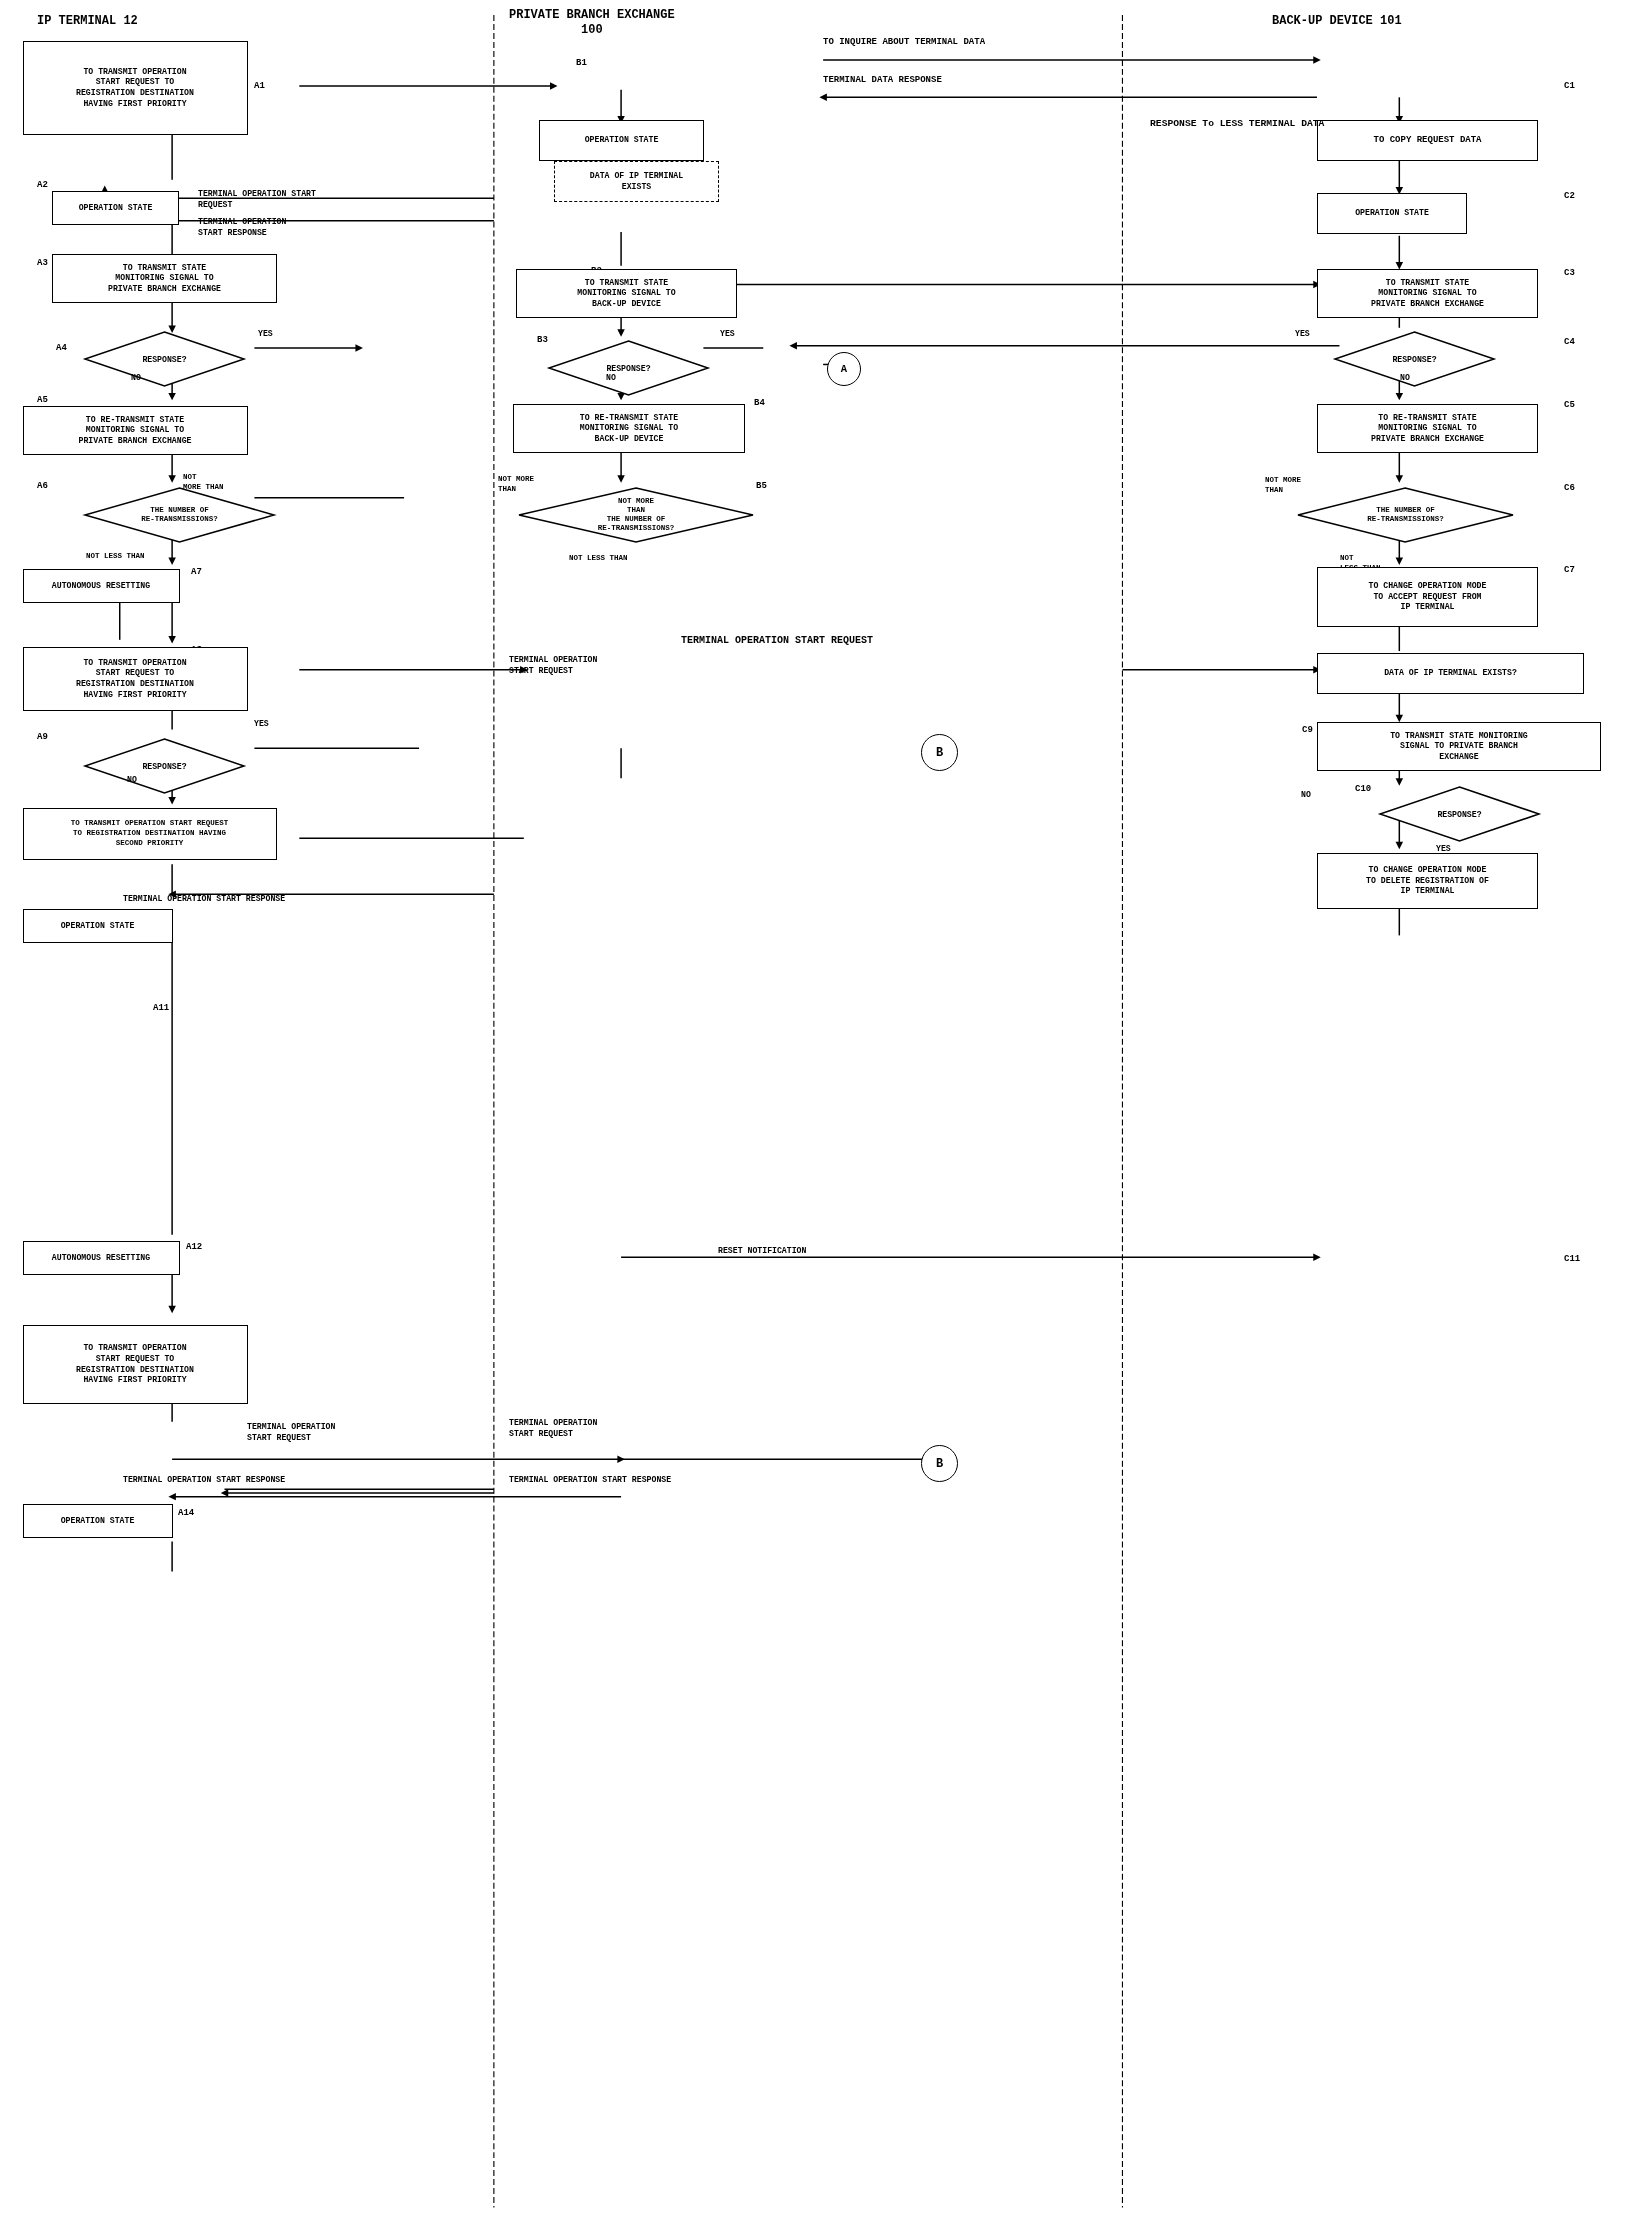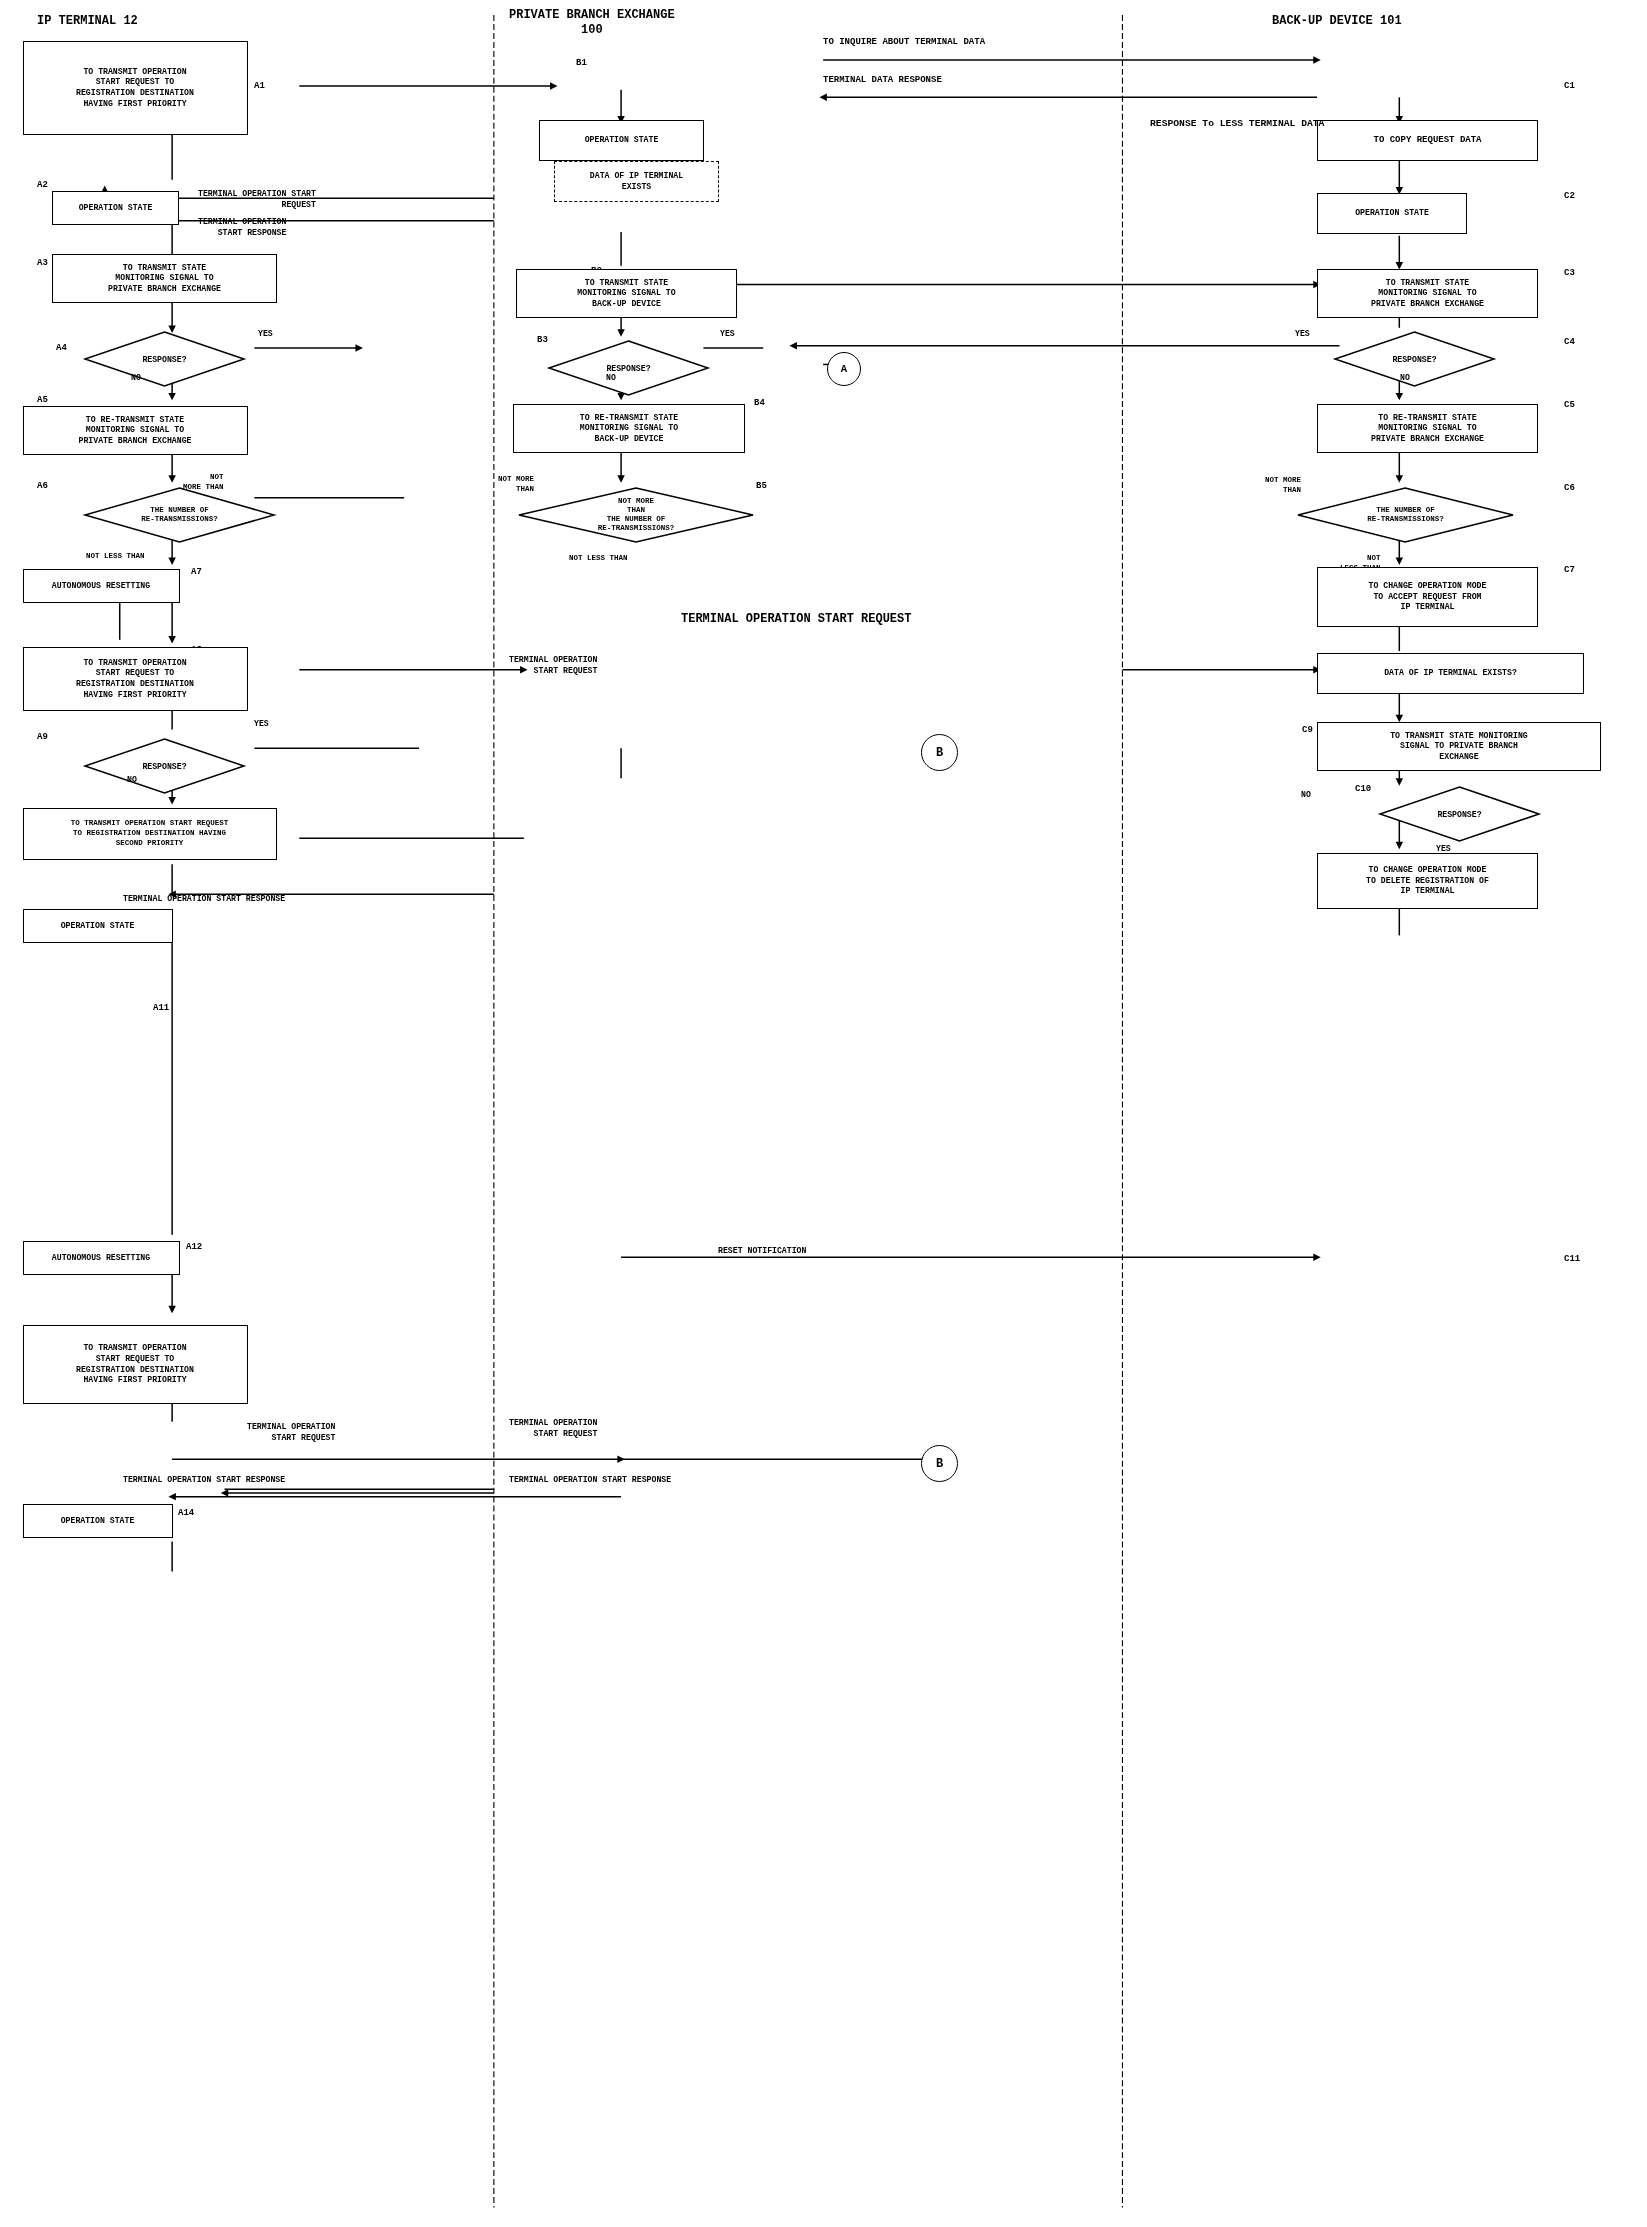--- a/index.html
+++ b/index.html
@@ -16,21 +16,21 @@
       position: relative;
       width: 1647px;
       height: 2227px;
       background: #fff;
     }
     .label {
       position: absolute;
       font-family: 'Courier New', Courier, monospace;
       font-size: 9.7px;
       font-weight: bold;
-      text-align: right;
+      text-align: left;
       line-height: 1.3;
       white-space: pre-line;
     }
     .box {
       position: absolute;
       border: 1.5px solid #000;
       background: #fff;
       display: flex;
       align-items: center;
       justify-content: center;
@@ -445,21 +445,21 @@
     <div class="diamond-label" style="font-size:7.5px; line-height:1.2;">THE NUMBER OF<br>RE-TRANSMISSIONS?</div>
   </div>
   <div class="label" style="left:1265px; top:476px; font-size:7.5px;">NOT MORE<br>THAN</div>
   <div class="label" style="left:1340px; top:554px; font-size:7.5px;">NOT<br>LESS THAN</div>
 
   <div class="node-label" style="left:1564px; top:565px;">C7</div>
   <div class="box" style="left:1317px; top:567px; width:221px; height:60px; font-size:8.2px;">
     TO CHANGE OPERATION MODE<br>TO ACCEPT REQUEST FROM<br>IP TERMINAL
   </div>
 
-  <div class="label" style="left:681px; top:612px; font-size:12px;">TERMINAL OPERATION START REQUEST</div>
+  <div class="label" style="left:681px; top:634px; font-size:10px;">TERMINAL OPERATION START REQUEST</div>
 
   <div class="node-label" style="left:1564px; top:653px;">C8</div>
   <div class="box" style="left:1317px; top:653px; width:267px; height:41px; font-size:8.2px;">
     DATA OF IP TERMINAL EXISTS?
   </div>
 
   <div class="node-label" style="left:1302px; top:725px;">C9</div>
   <div class="box" style="left:1317px; top:722px; width:284px; height:49px; font-size:8.2px;">
     TO TRANSMIT STATE MONITORING<br>SIGNAL TO PRIVATE BRANCH<br>EXCHANGE
   </div>

